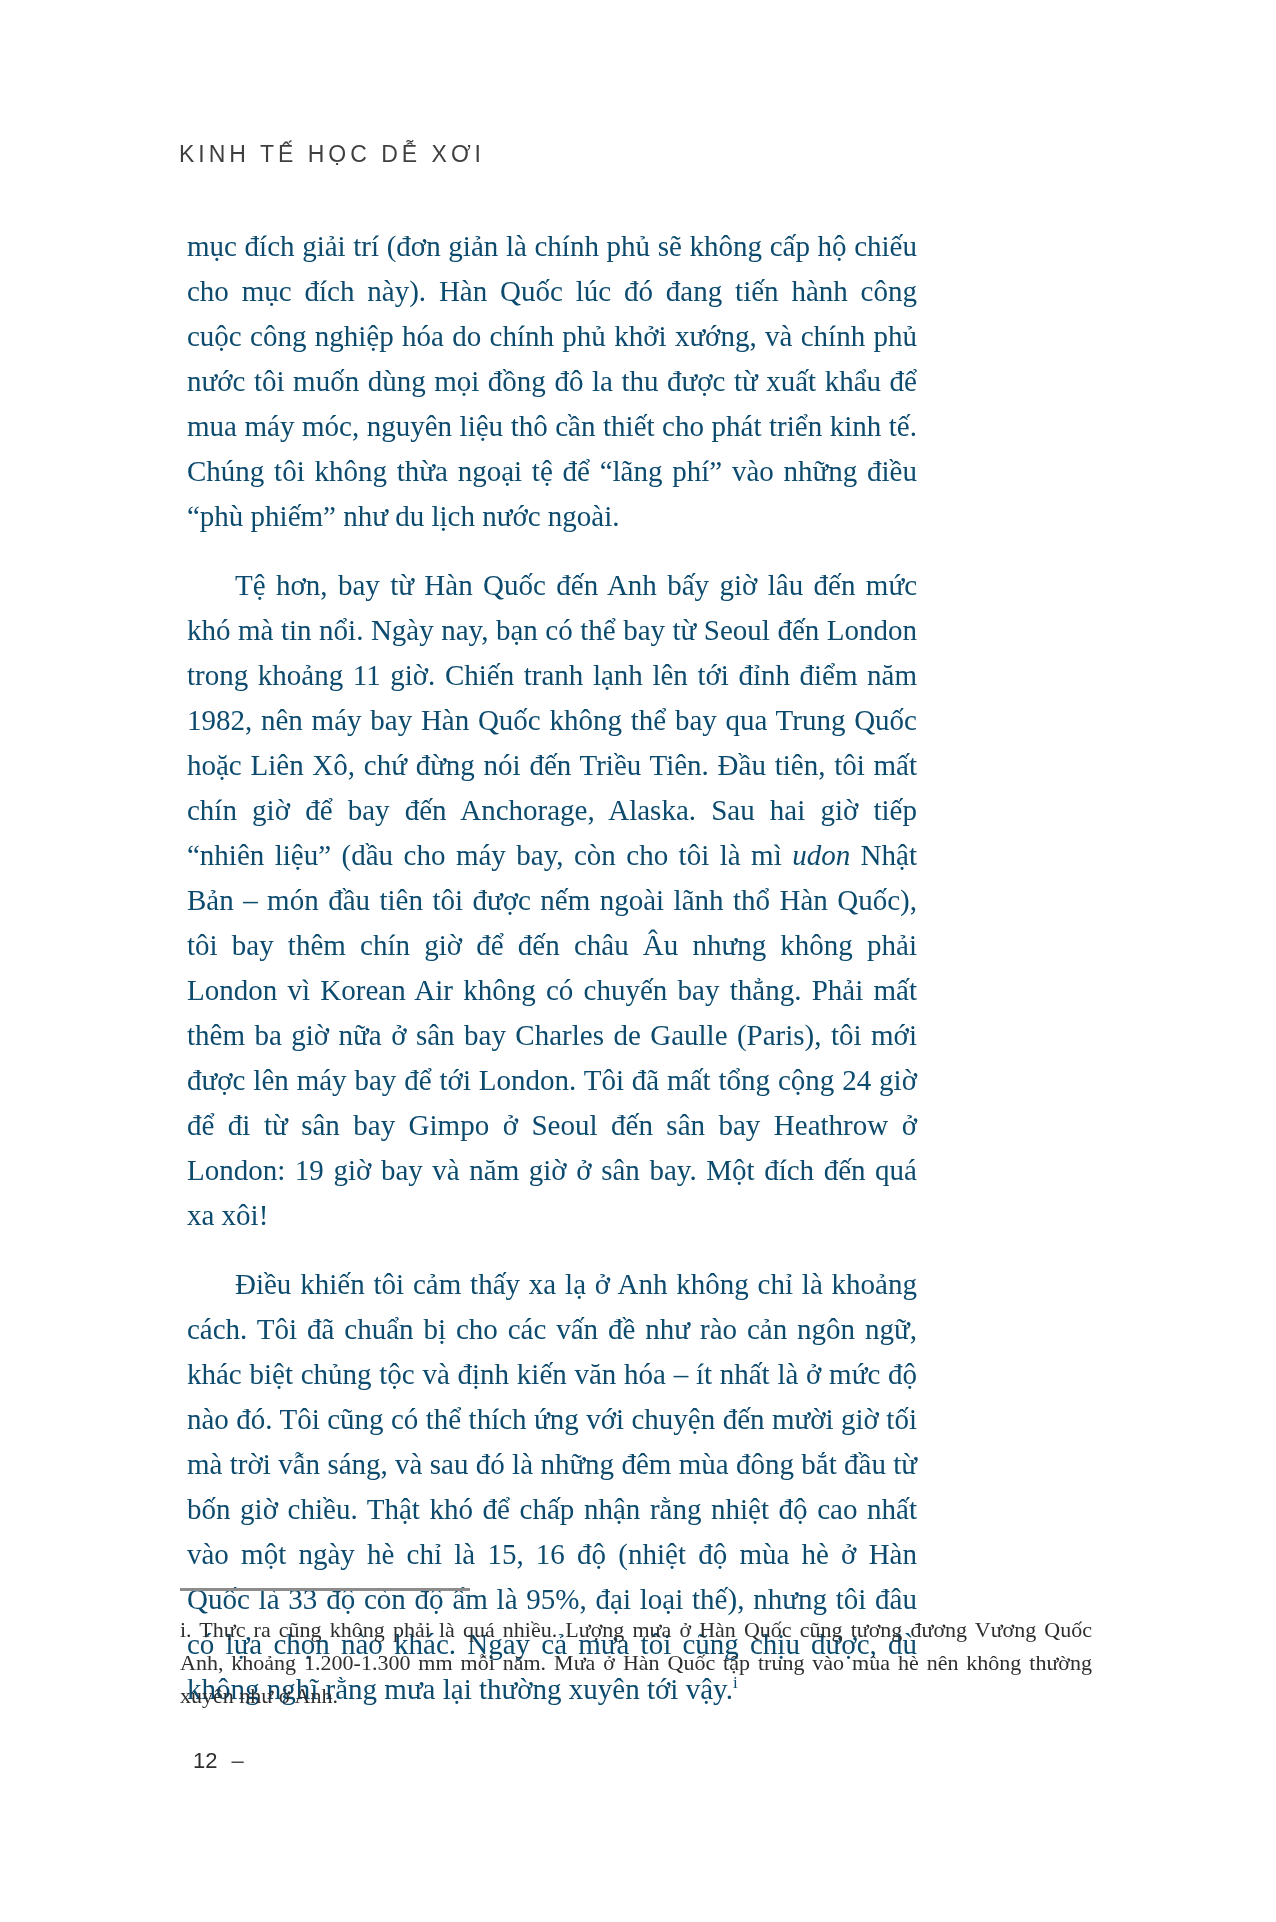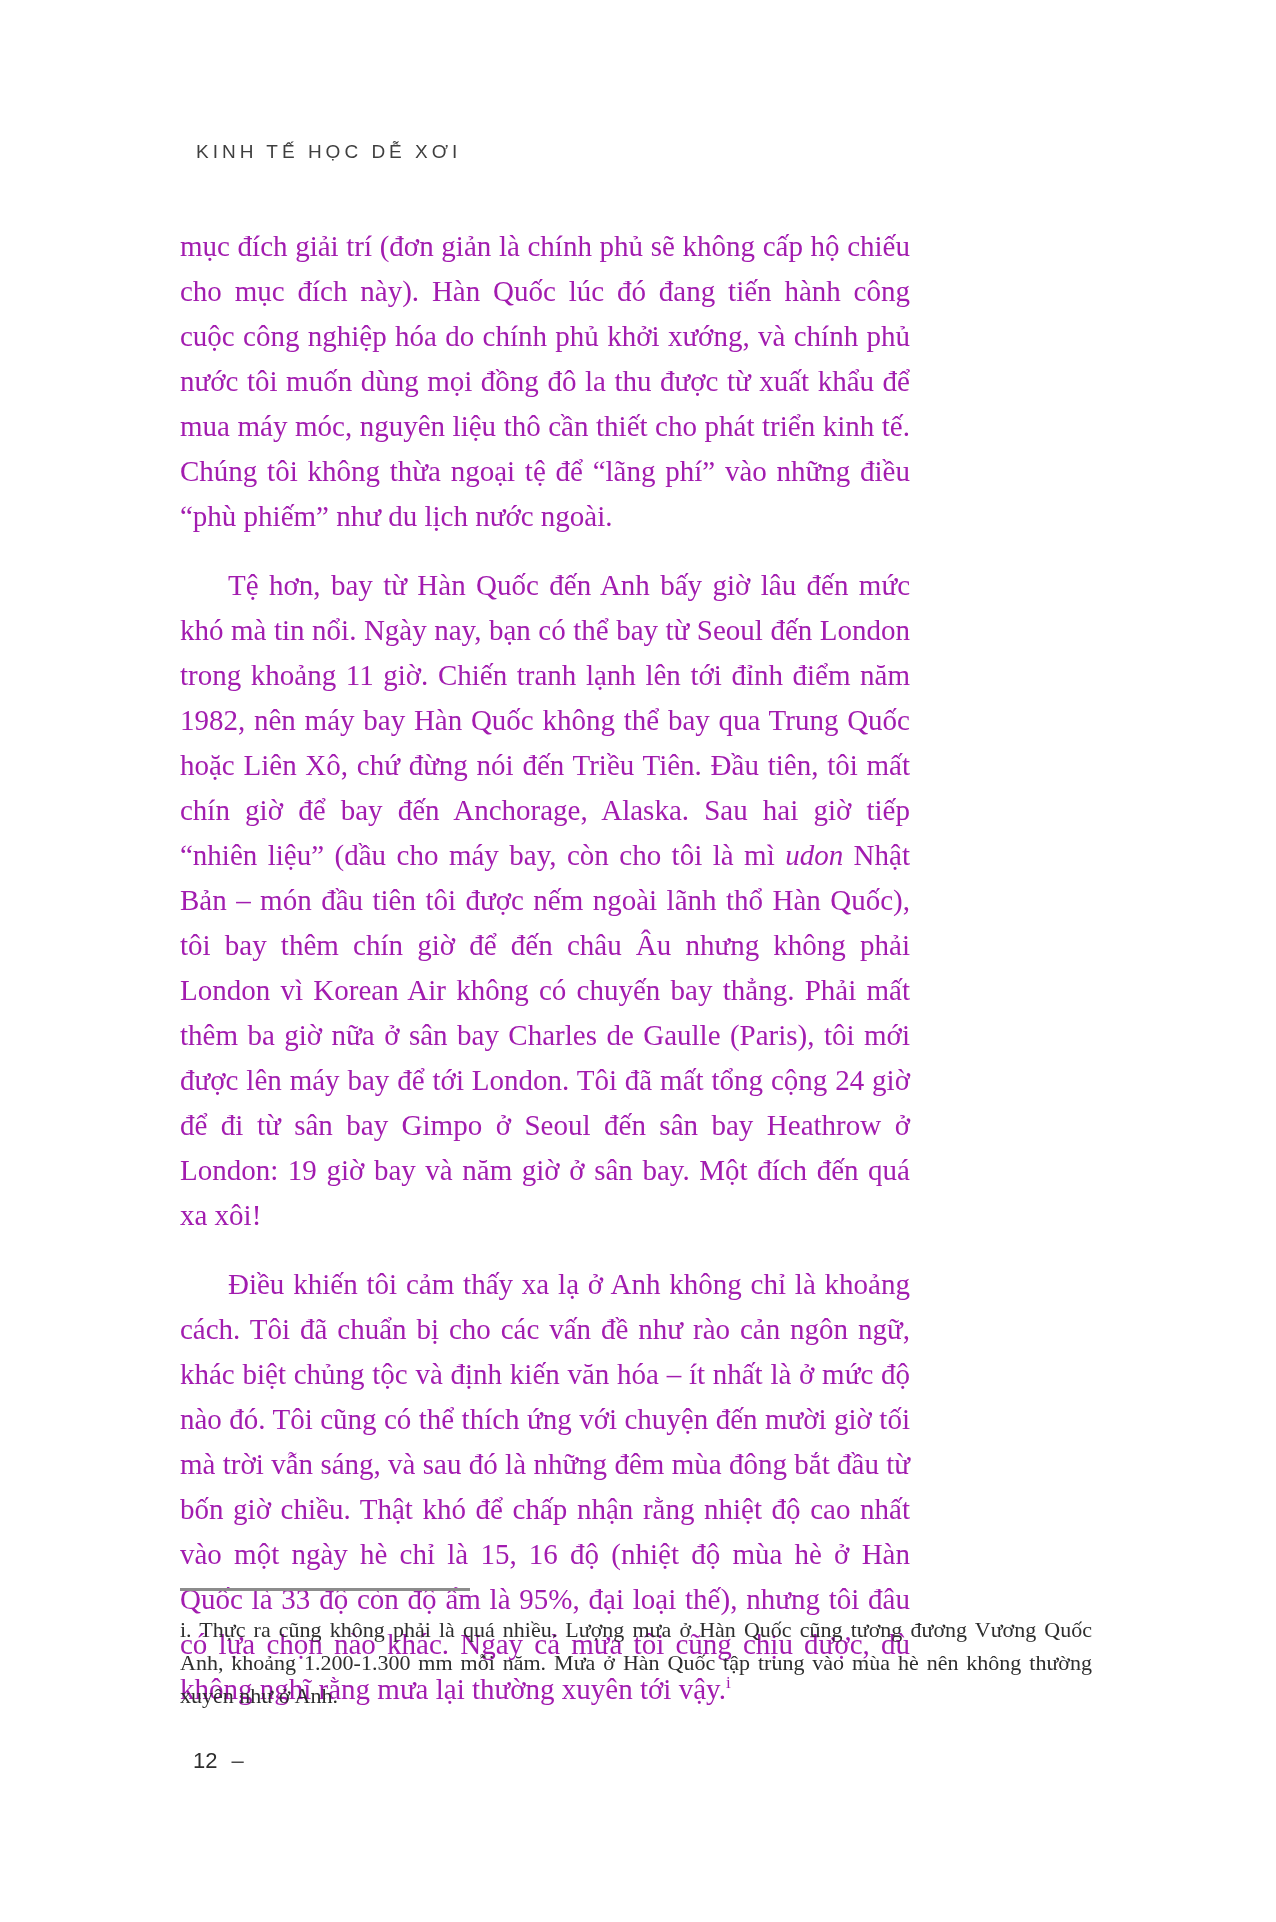--- a/index.html
+++ b/index.html
@@ -10,34 +10,34 @@
   .page {
     position: relative;
     width: 1276px;
     height: 1922px;
     background: #ffffff;
     overflow: hidden;
     font-family: "Liberation Serif", serif;
   }
   .running-head {
     position: absolute;
-    left: 196px;
+    left: 179px;
     top: 141px;
     font-family: "Liberation Sans", sans-serif;
-    font-size: 19px;
+    font-size: 23px;
     letter-spacing: 4px;
     color: #3f3f3f;
     white-space: nowrap;
   }
   .body-text {
     position: absolute;
-    left: 180px;
+    left: 187px;
     top: 224px;
     width: 730px;
-    color: #a21caf;
+    color: #0c4a6e;
   }
   .body-text p.para {
     margin: 0 0 24px 0;
     font-size: 29px;
     line-height: 45px;
     text-align: justify;
   }
   .body-text p.para.indent {
     text-indent: 48px;
   }

